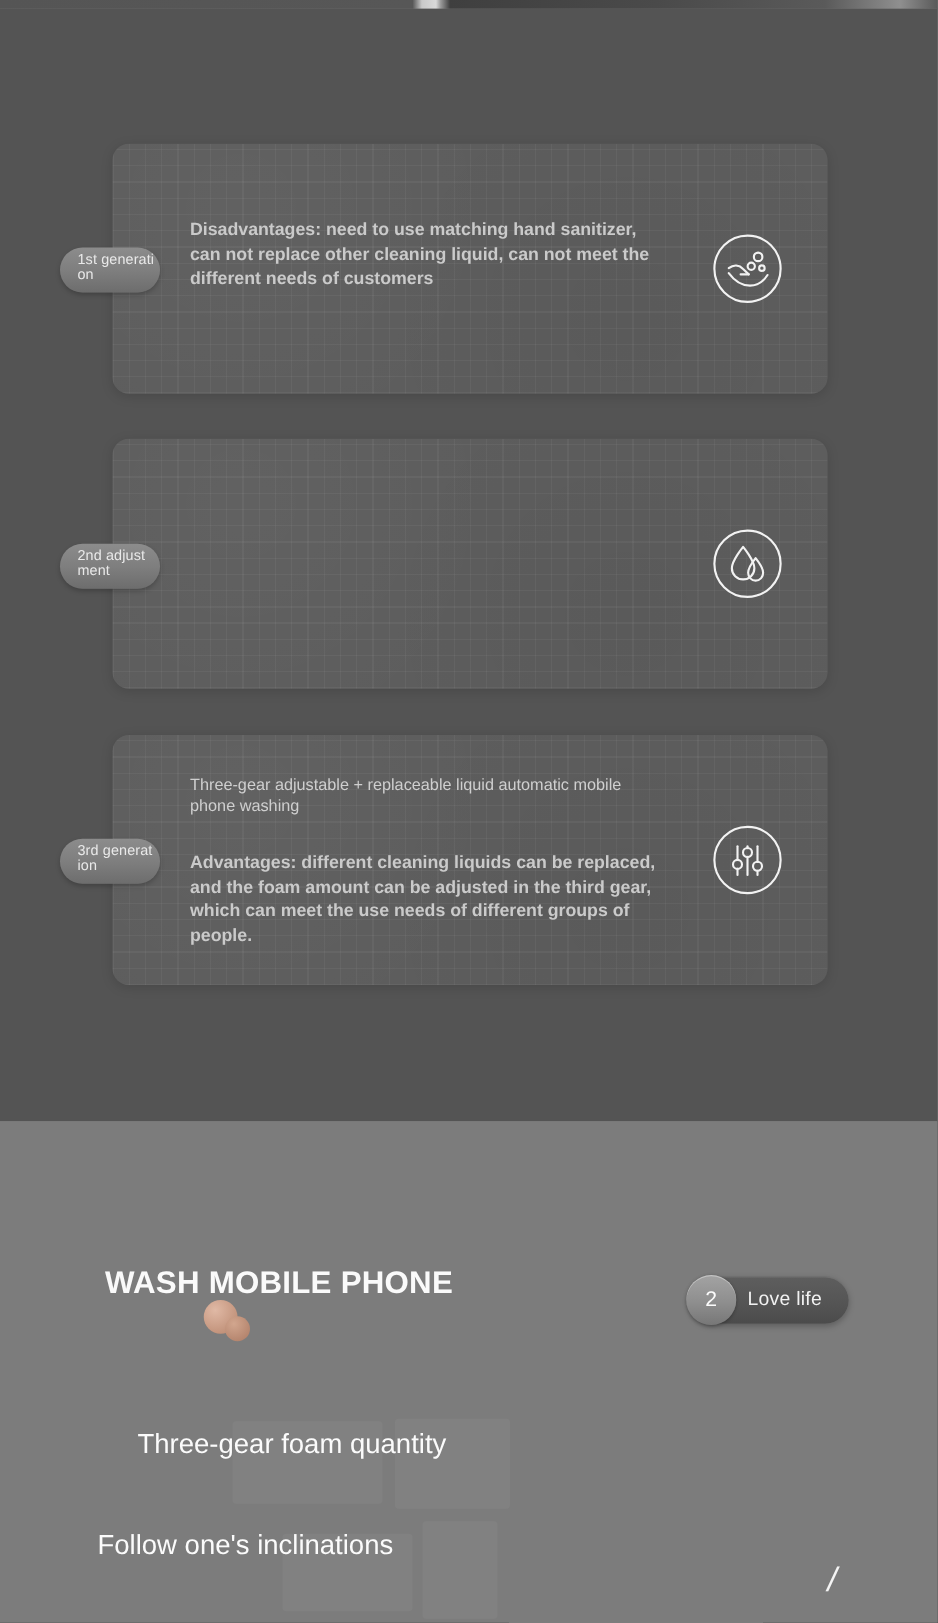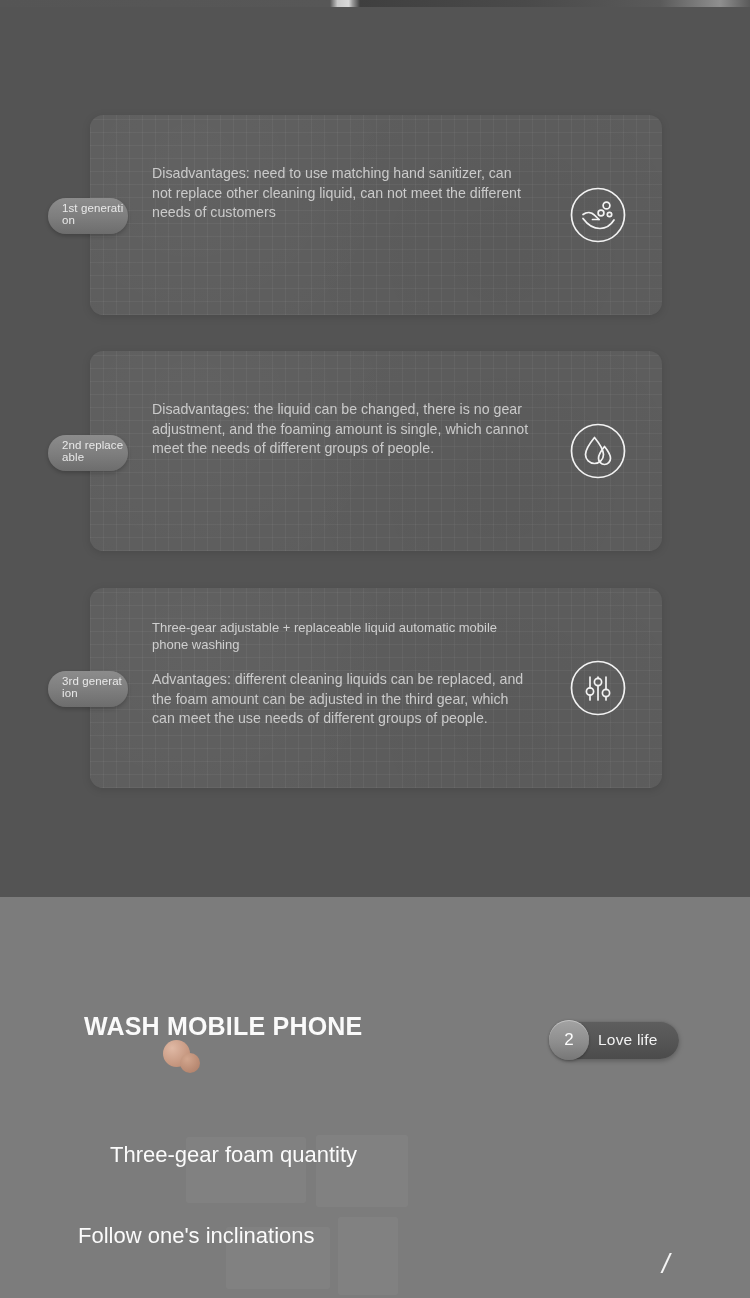--- a/index.html
+++ b/index.html
@@ -85,25 +85,25 @@
     top:32px;
     width:380px;
   }
   .card-title{
     font-size:13px;
     line-height:16.5px;
     color:#cfcfcf;
     font-weight:400;
   }
   .card-body{
-    margin-top:17px;
+    margin-top:28px;
     font-size:14.2px;
     line-height:19.5px;
     color:#cacaca;
-    font-weight:400;
+    font-weight:700;
   }
 
   
   .icon-circle{
     position:absolute;
     right:34px;
     top:50%;
     transform:translateY(-50%);
     width:60px; height:60px;
   }
@@ -223,32 +223,31 @@
   </div>
 </div>
 <div class="gen-badge gen-1">
   <span>1st generation</span>
 </div>
 
 <div class="card card-2">
   <div class="grid-tex"></div>
   <div class="noise"></div>
   <div class="card-text">
-    <div class="card-body">Disadvantages: the liquid can be changed, there is no gear adjustment, and the foaming amount is single, which cannot meet the needs of different groups of people.</div>
   </div>
   <div class="icon-circle">
     <svg viewBox="0 0 60 60" fill="none" stroke="#f2f2f2" stroke-width="1.7" stroke-linecap="round" stroke-linejoin="round">
       <circle cx="30" cy="30" r="26.5"></circle>
       <path d="M26.5 16.5 C26.5 16.5 17.5 27.5 17.5 33.5 C17.5 38.6 21.6 42.5 26.5 42.5 C31.4 42.5 35.5 38.6 35.5 33.5 C35.5 27.5 26.5 16.5 26.5 16.5 Z"></path>
       <path d="M36.5 25.5 C36.5 25.5 30.5 33 30.5 37.2 C30.5 40.8 33.2 43.5 36.5 43.5 C39.8 43.5 42.5 40.8 42.5 37.2 C42.5 33 36.5 25.5 36.5 25.5 Z"></path>
     </svg>
   </div>
 </div>
 <div class="gen-badge gen-2">
-  <span>2nd replaceable</span>
+  <span>2nd adjustment</span>
 </div>
 
 <div class="card card-3">
   <div class="grid-tex"></div>
   <div class="noise"></div>
   <div class="card-text">
     <div class="card-title">Three-gear adjustable + replaceable liquid automatic mobile phone washing</div>
     <div class="card-body">Advantages: different cleaning liquids can be replaced, and the foam amount can be adjusted in the third gear, which can meet the use needs of different groups of people.</div>
   </div>
   <div class="icon-circle">

